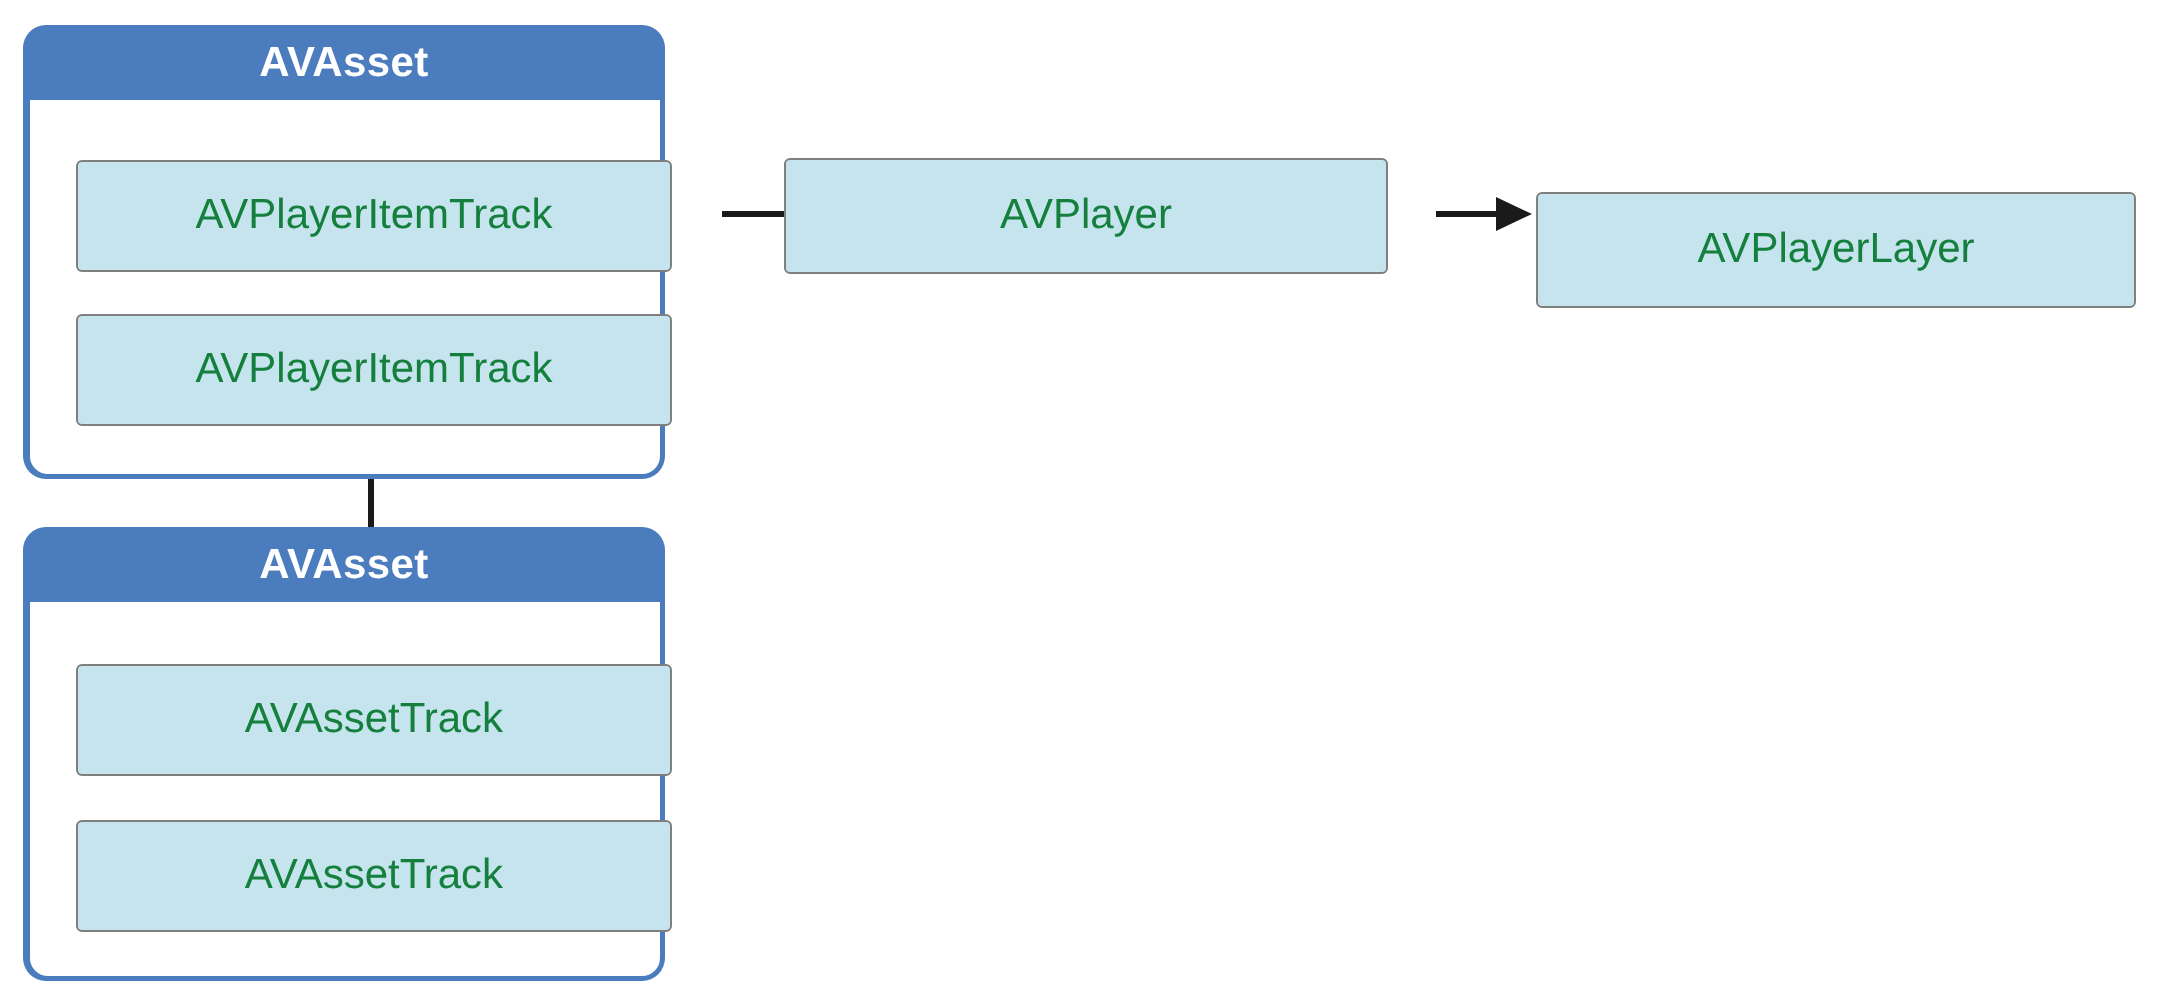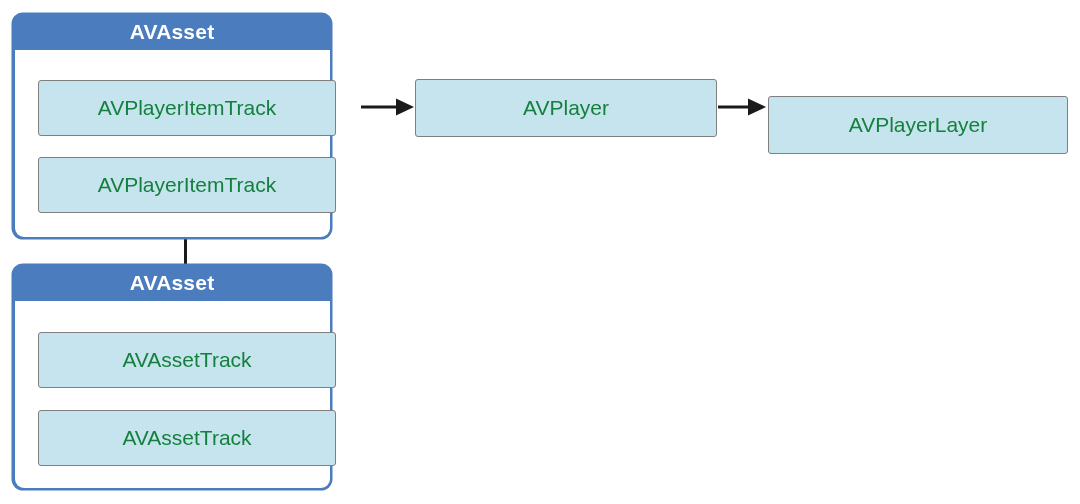--- a/index.html
+++ b/index.html
@@ -111,17 +111,17 @@
     <div class="node" style="top:144px;">AVPlayerItemTrack</div>
   </div>
 
   <div class="group" style="left:12px; top:264px;">
     <div class="group-header">AVAsset</div>
     <div class="group-body"></div>
     <div class="node" style="top:68px;">AVAssetTrack</div>
     <div class="node" style="top:146px;">AVAssetTrack</div>
   </div>
 
-  <div class="node" style="left:415px; top:79px; width:302px; height:58px;">AVPlayer</div>
+  <div class="node" style="left:392px; top:79px; width:302px; height:58px;">AVPlayer</div>
 
   <div class="node" style="left:768px; top:96px; width:300px; height:58px;">AVPlayerLayer</div>
 
 </div>
 
 </body></html>

